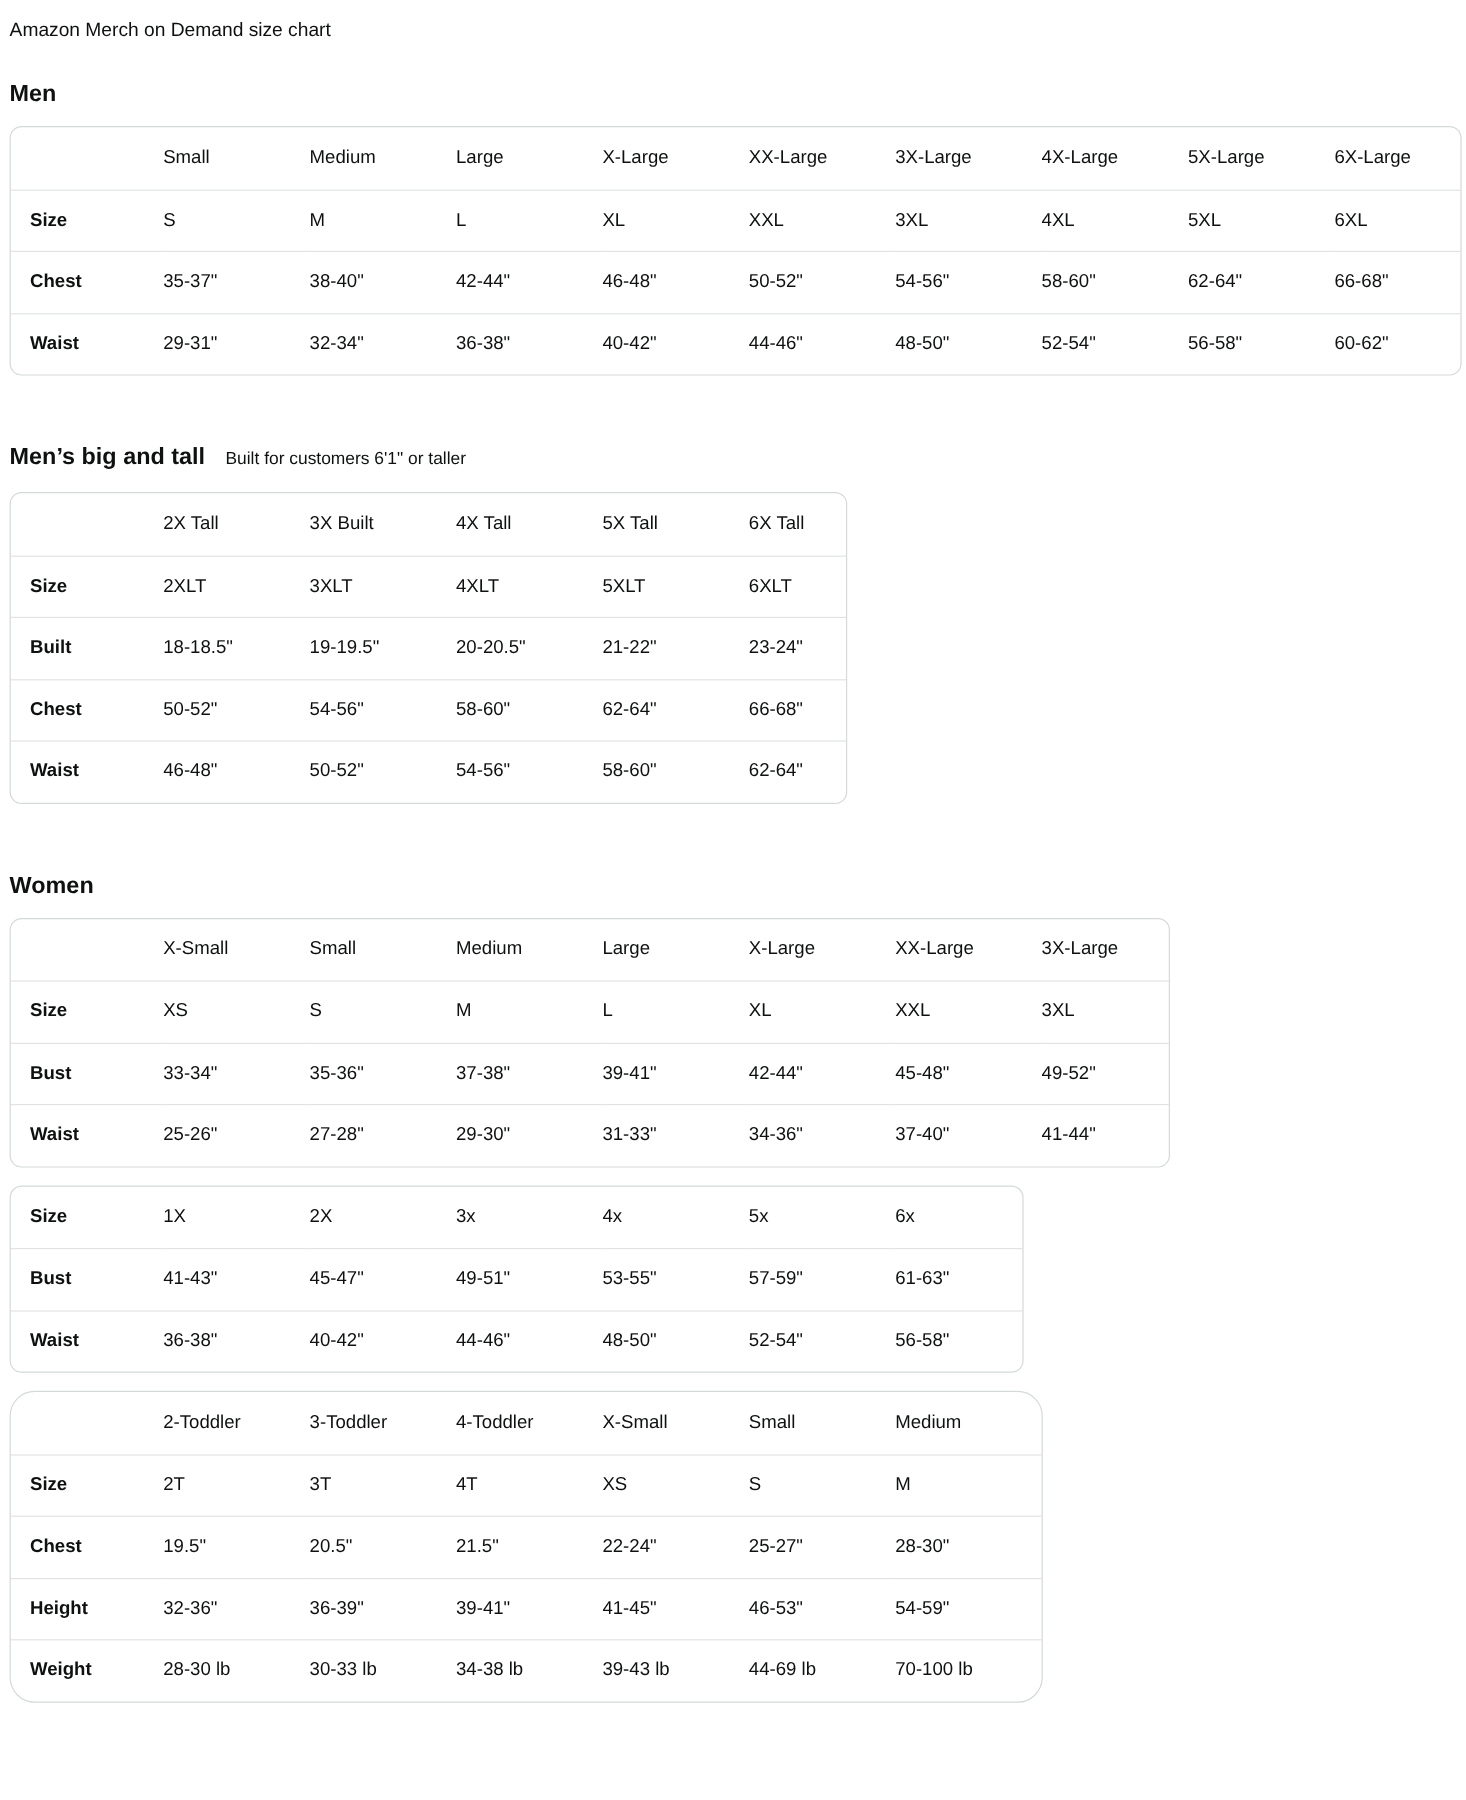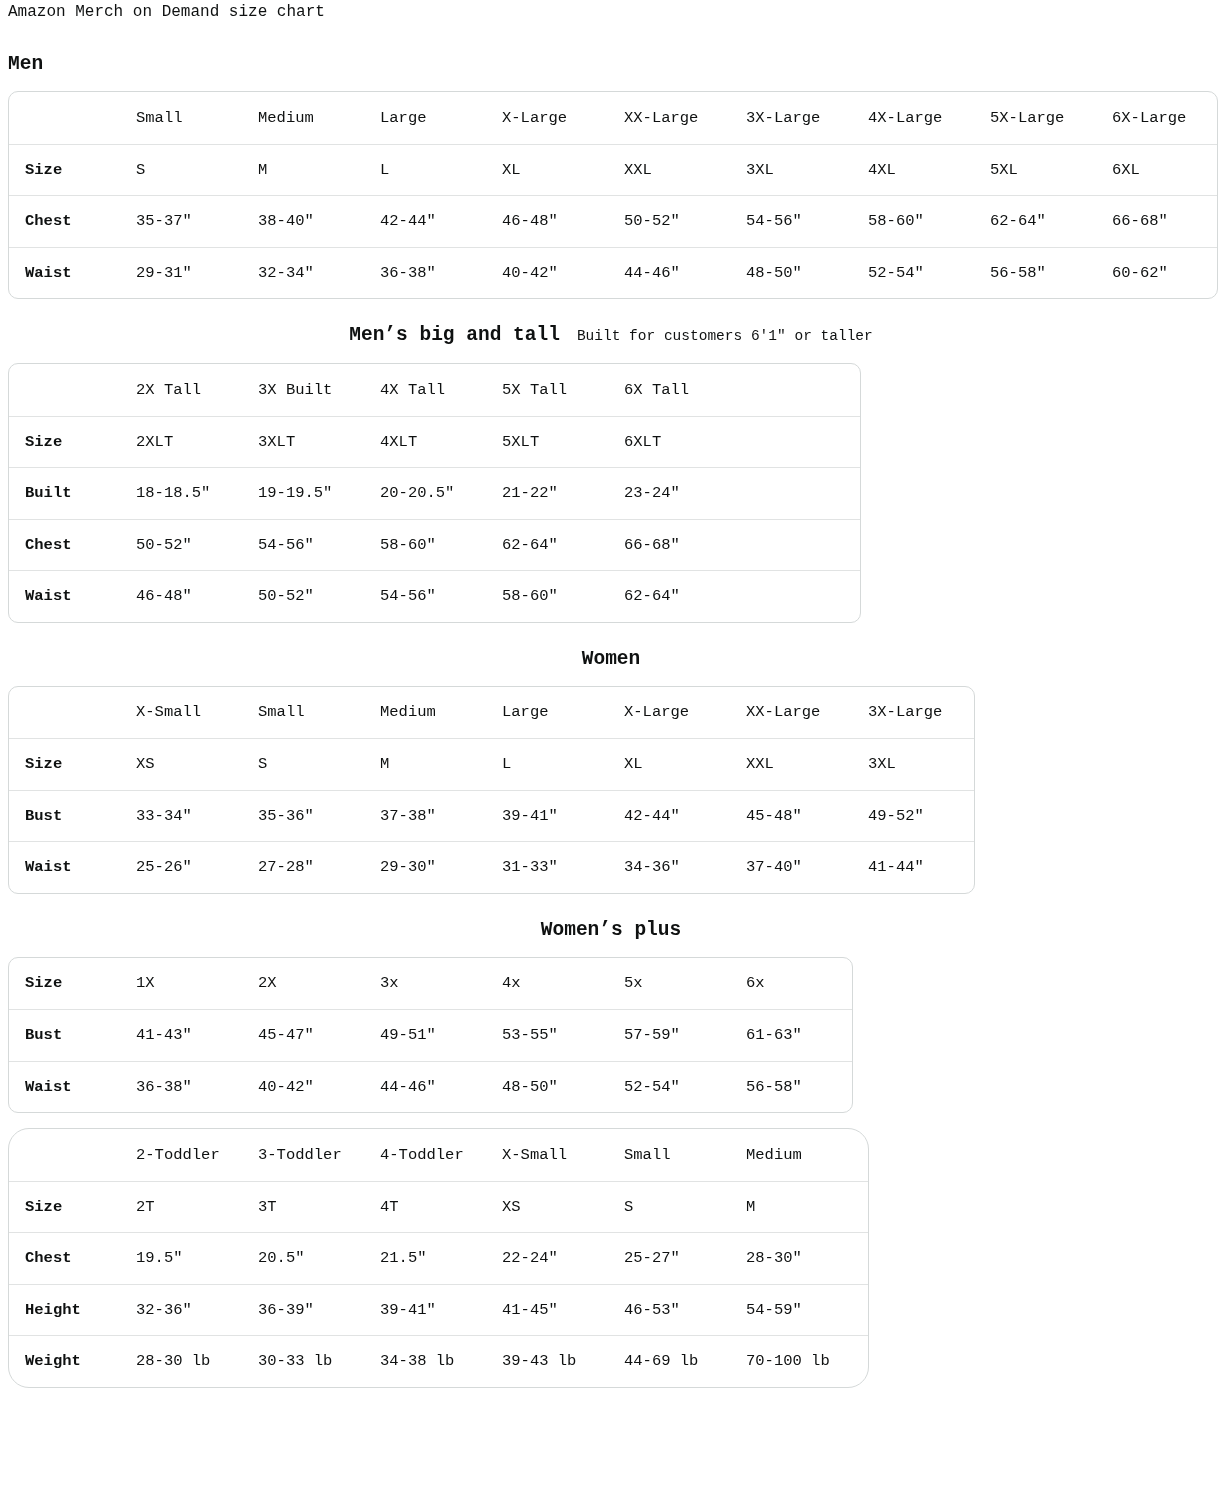--- a/index.html
+++ b/index.html
@@ -10,35 +10,35 @@
   }
   *{box-sizing:border-box;}
   html,body{margin:0;padding:0;}
   body{
     width:1222px;height:1500px;
     background:var(--bg);
     color:var(--text);
     font-family:"Liberation Sans","DejaVu Sans",sans-serif;
     overflow:hidden;
   }
-  .page{padding:2px 8px 0 8px;font-family:Liberation Mono, monospace;}
+  .page{padding:16px 8px 0 8px;}
   .page-title{
     font-size:16px;
     line-height:20px;
     color:var(--text);
   }
   .section{margin-top:0;}
   .section-heading{
     margin:30px 0 0 0;
     font-size:19.5px;
     line-height:24px;
     font-weight:700;
     color:var(--text);
   }
-  .section + .section .section-heading{margin-top:24px;text-align:center;}
+  .section + .section .section-heading{margin-top:56px;}
   .section-subtitle{
     font-size:14.5px;
     font-weight:400;
     margin-left:17px;
   }
   .table-slot{margin-top:15px;}
   table.size-table{
     border:1px solid var(--border);
     border-radius:10px;
     border-collapse:separate;
@@ -134,21 +134,21 @@
               <td>60-62"</td>
             </tr>
           </tbody>
         </table>
       </div>
   </div>
 
   <div class="section">
     <h2 class="section-heading"><span>Men’s big and tall</span><span class="section-subtitle">Built for customers 6'1" or taller</span></h2>
     <div class="table-slot">
-        <table class="size-table" style="width: 853px;">
+        <table class="size-table" style="width: 698px;">
           <colgroup>
             <col style="width: 127px;">
             <col style="width: 122px;">
             <col style="width: 122px;">
             <col style="width: 122px;">
             <col style="width: 122px;">
             <col>
           </colgroup>
           <tbody>
             <tr>
@@ -250,21 +250,20 @@
               <td>34-36"</td>
               <td>37-40"</td>
               <td>41-44"</td>
             </tr>
           </tbody>
         </table>
       </div>
   </div>
 
   <div class="section">
-    <h2 class="section-heading"><span>Women’s plus</span></h2>
     <div class="table-slot">
         <table class="size-table" style="width: 845px;">
           <colgroup>
             <col style="width: 127px;">
             <col style="width: 122px;">
             <col style="width: 122px;">
             <col style="width: 122px;">
             <col style="width: 122px;">
             <col style="width: 122px;">
             <col>

